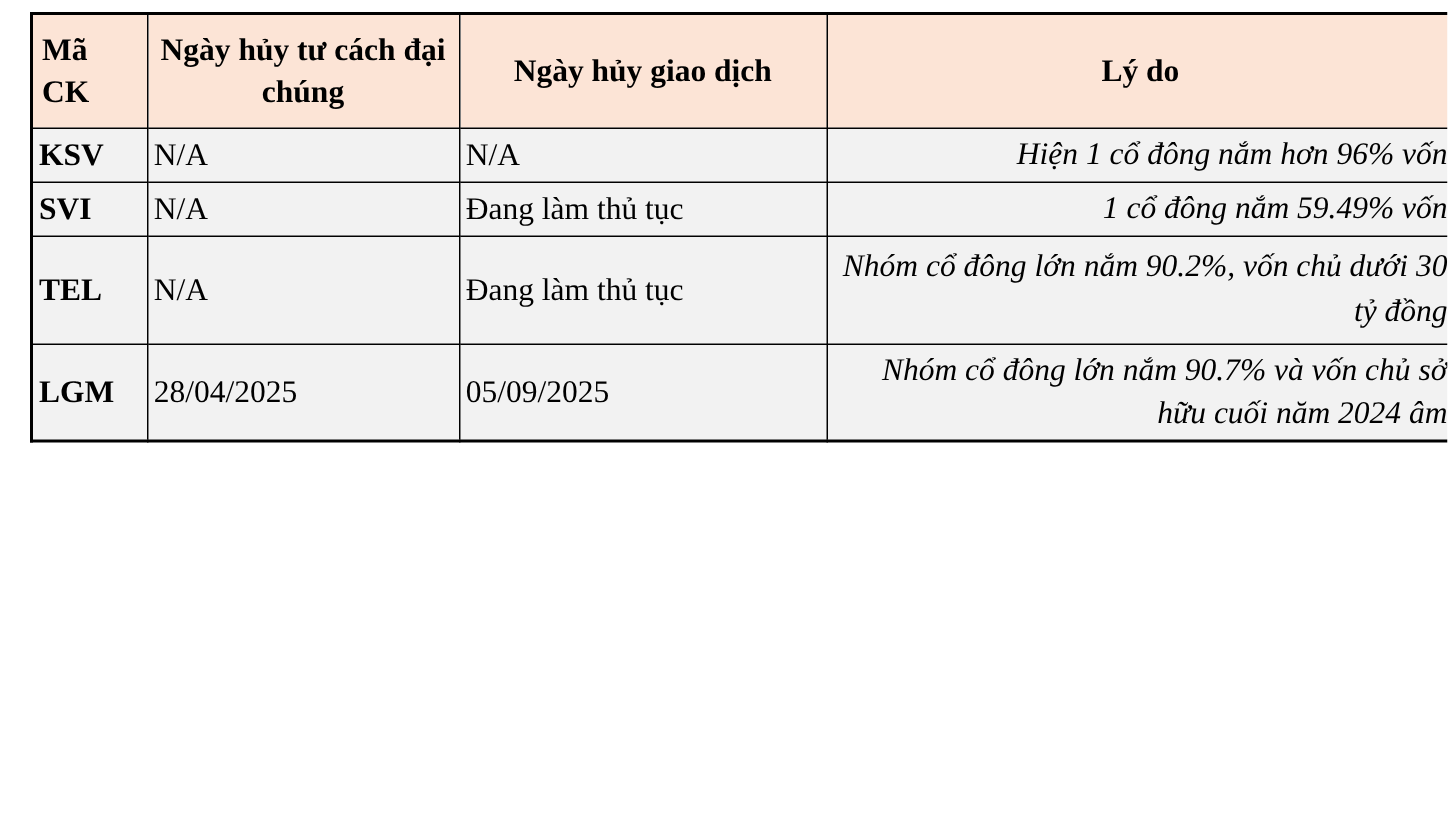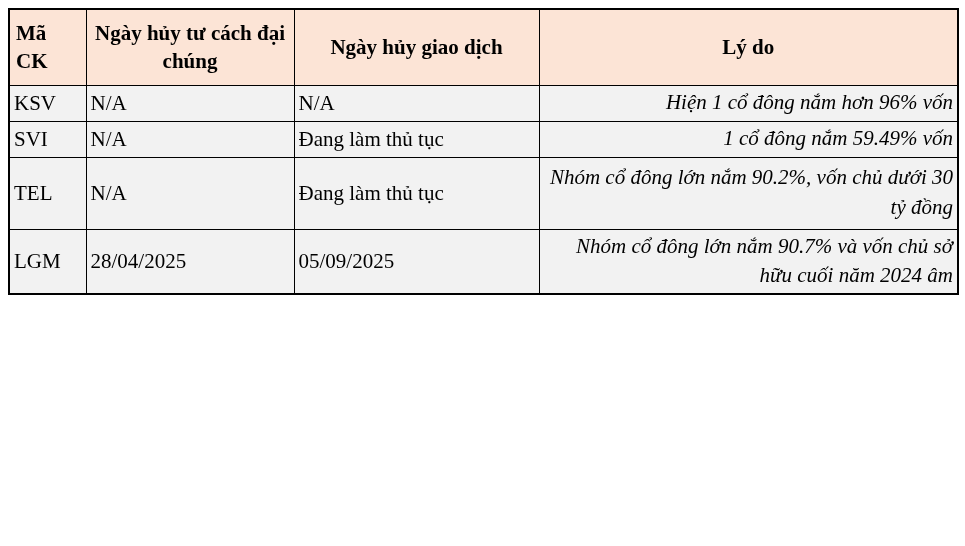--- a/index.html
+++ b/index.html
@@ -6,21 +6,21 @@
     margin: 0;
     padding: 0;
     background: #ffffff;
     font-family: "Liberation Serif", serif;
     color: #000000;
   }
   .page {
     width: 965px;
     height: 546px;
     box-sizing: border-box;
-    padding: 8px 0 0 8px;
+    padding: 8px 0 0 20px;
     overflow: hidden;
     background: #ffffff;
   }
   table.delist {
     border-collapse: collapse;
     table-layout: fixed;
     width: 949px;
     border: 2px solid #000;
   }
   .delist th, .delist td {
@@ -41,21 +41,21 @@
   .delist thead th.col-code {
     text-align: left;
     padding-left: 6px;
   }
   .delist tbody td {
     background: #F2F2F2;
     font-size: 21px;
     padding: 2px 4px;
   }
   td.cell-code {
-    font-weight: normal;
+    font-weight: bold;
     text-align: left;
     padding-left: 6px;
   }
   td.cell-date {
     text-align: left;
   }
   td.cell-reason {
     font-style: italic;
     text-align: right;
     padding-left: 7px;

